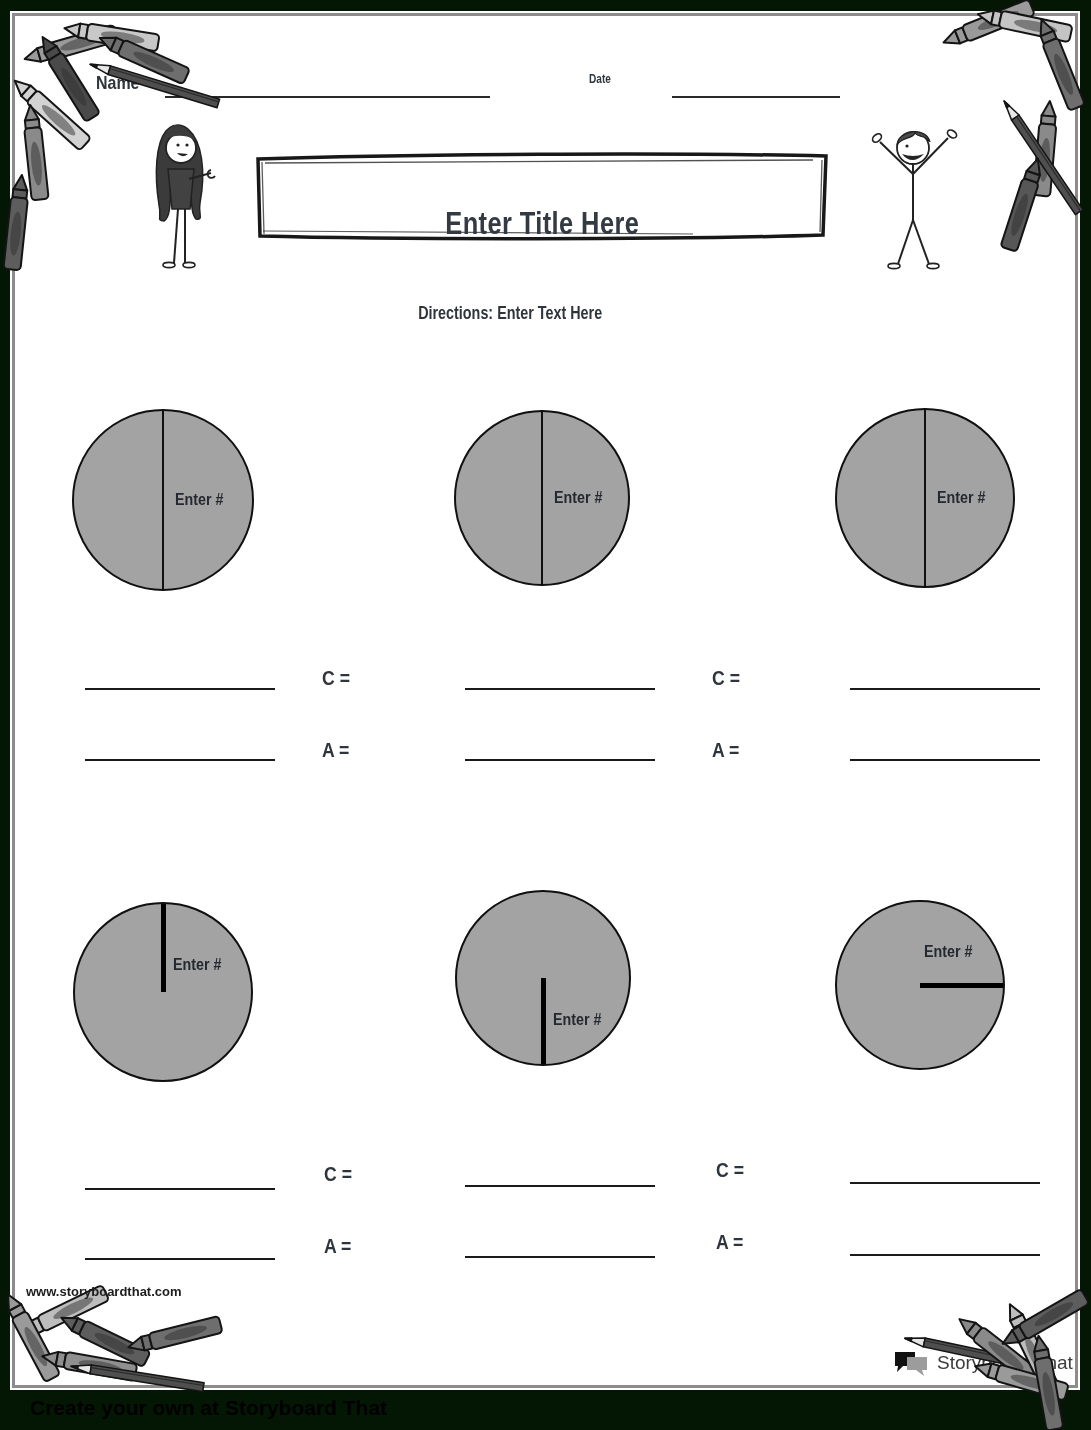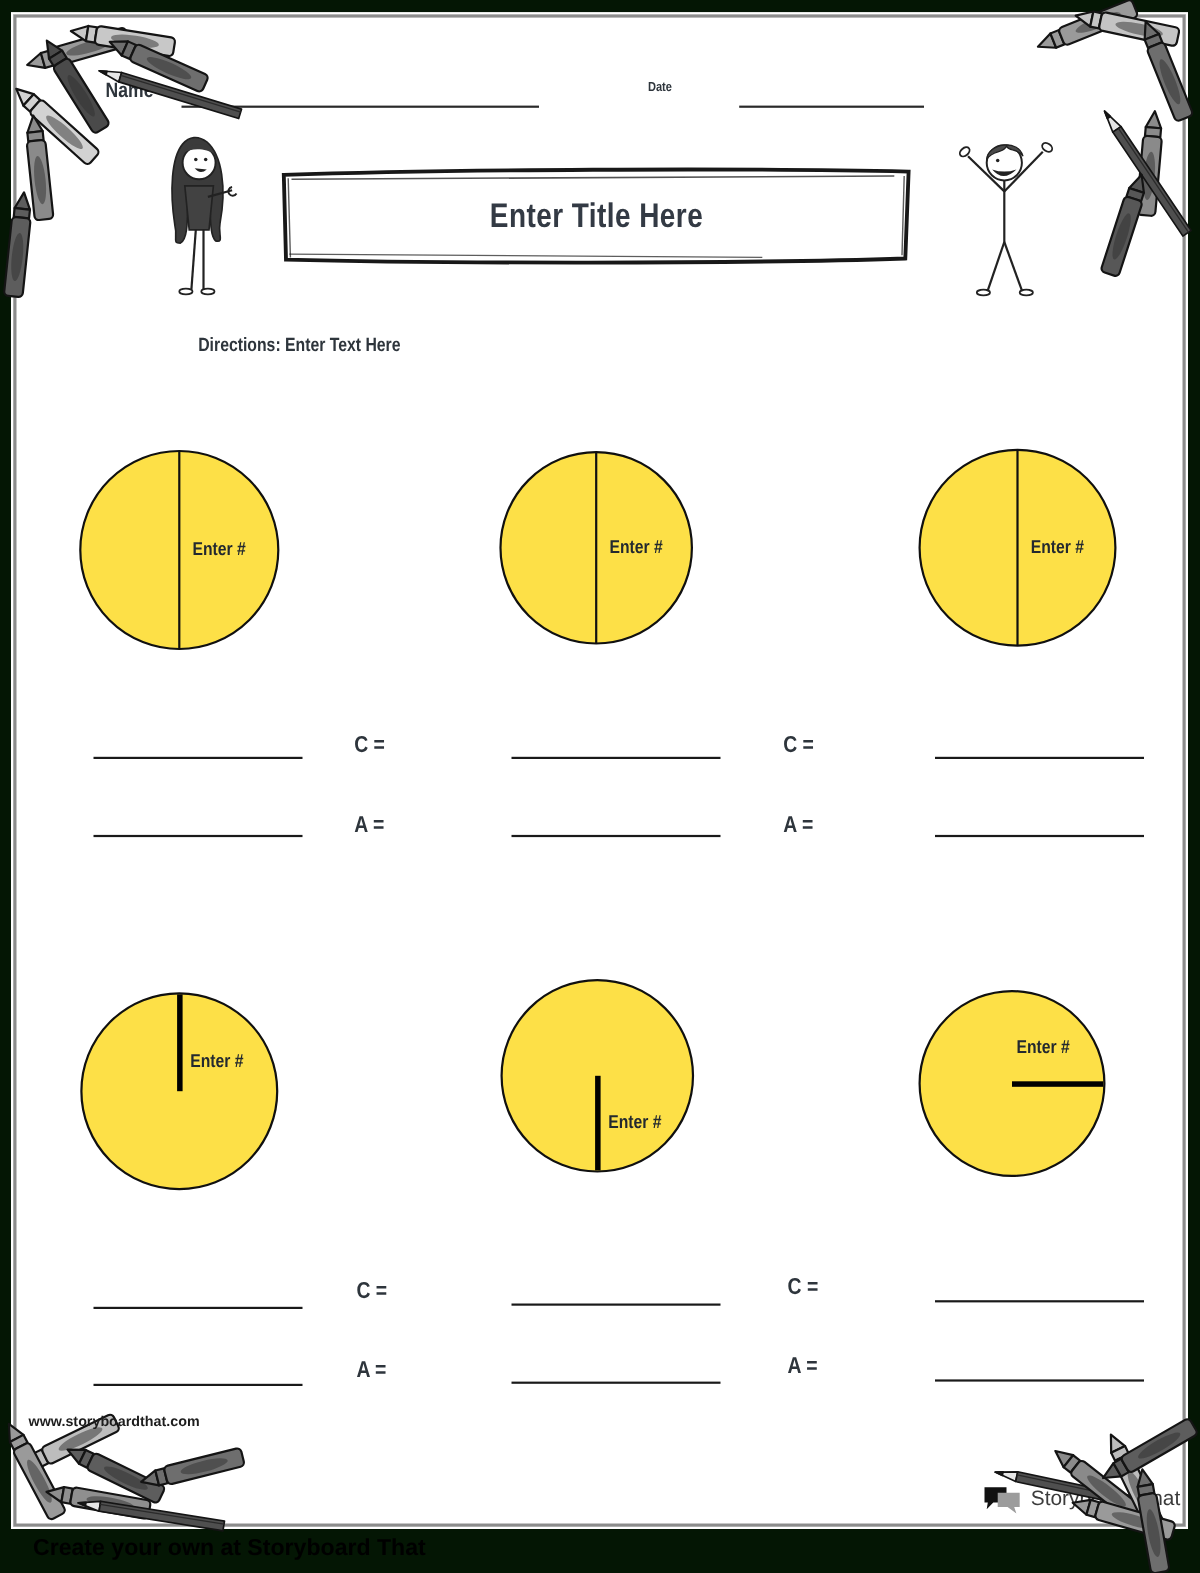--- a/index.html
+++ b/index.html
@@ -7,37 +7,37 @@
   #canvas{position:relative;width:1091px;height:1430px;}
   
   .sheet{position:absolute;left:12px;top:13px;right:13px;bottom:42px;background:#ffffff;
          border:3px solid #8c8c8c;outline:2px solid #ffffff;z-index:0;}
   .abs{position:absolute;}
   .lbl{font-weight:bold;color:#2e353c;}
   .cond{display:inline-block;transform:scaleX(.84);transform-origin:left center;white-space:nowrap;}
   .cond-c{display:inline-block;transform:scaleX(.82);transform-origin:center center;white-space:nowrap;}
   .blank{position:absolute;border-top:2px solid #1a1a1a;height:0;z-index:2;}
   .hline{position:absolute;border-top:2px solid #2a2a2a;height:0;z-index:2;}
-  .circle{position:absolute;border:2.5px solid #101010;border-radius:50%;background:#fde047;z-index:2;box-sizing:border-box;}
+  .circle{position:absolute;border:2.5px solid #101010;border-radius:50%;background:#a3a3a3;z-index:2;box-sizing:border-box;}
   .diam{position:absolute;left:50%;top:-1px;bottom:-1px;width:2px;margin-left:-1px;background:#101010;}
   .rad-up{position:absolute;left:50%;top:0;height:50%;width:5px;margin-left:-2.5px;background:#000;}
   .rad-down{position:absolute;left:50%;top:50%;height:50%;width:5px;margin-left:-2.5px;background:#000;}
   .rad-right{position:absolute;left:50%;top:50%;width:50%;height:5px;margin-top:-2.5px;background:#000;}
   .enter-label{position:absolute;font-weight:bold;font-size:17px;color:#23292f;white-space:nowrap;}
   .ca-label{position:absolute;font-weight:bold;font-size:21px;color:#2e353c;z-index:2;}
   .title-text{font-weight:bold;font-size:31px;color:#333a44;letter-spacing:.5px;}
   .corner-svg{position:absolute;z-index:3;overflow:visible;}
   .figure-svg{position:absolute;z-index:2;overflow:visible;}
   .watermark{position:absolute;z-index:4;font-weight:bold;font-size:13px;color:#1d1d1d;}
   .logo-wrap{position:absolute;z-index:2;display:flex;align-items:center;gap:6px;}
   .logo-text{font-size:19px;color:#3c3c3c;}
   .credit{position:absolute;left:30px;top:1396px;font-weight:bold;font-size:21px;color:#000;z-index:1;}
-  .dir-wrap{position:absolute;left:160px;top:303px;width:700px;text-align:left;z-index:2;}
+  .dir-wrap{position:absolute;left:160px;top:303px;width:700px;text-align:center;z-index:2;}
   .titlebox{position:absolute;left:253px;top:150px;width:578px;height:92px;z-index:2;
-            display:flex;align-items:center;justify-content:center;}
+            display:flex;align-items:flex-end;justify-content:center;}
   .titlebox svg{position:absolute;left:0;top:0;}
 </style>
 </head>
 <body>
 
 <div id="canvas">
 
   <svg width="0" height="0" style="position:absolute" aria-hidden="true">
     <defs>
       <g id="crayon">

